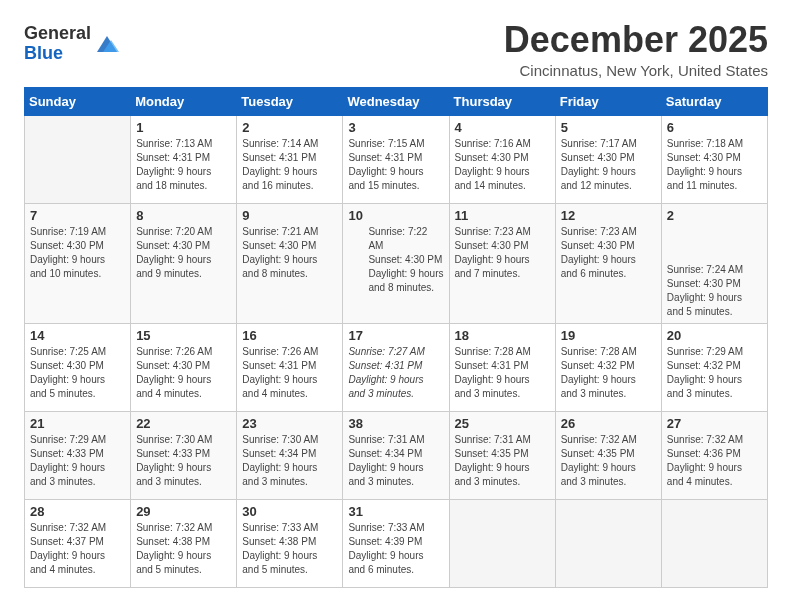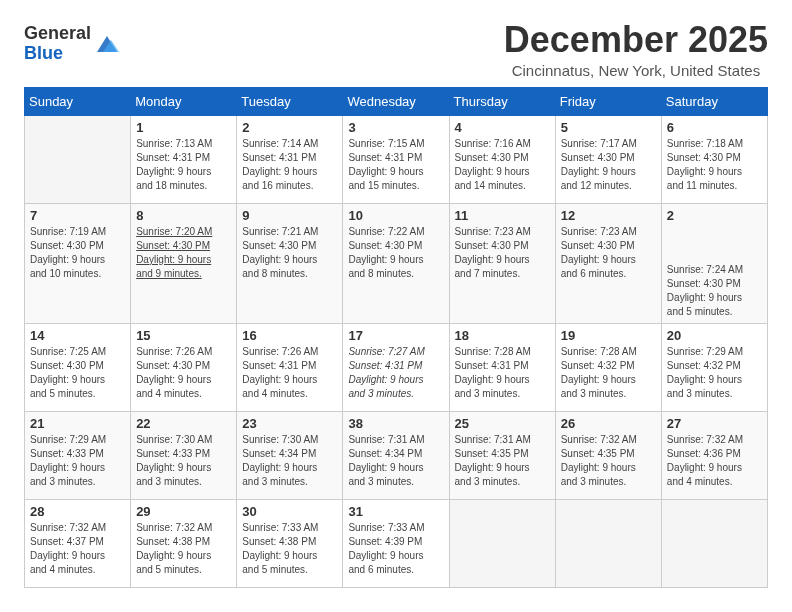--- a/index.html
+++ b/index.html
@@ -27,21 +27,21 @@
       line-height: 1.1;
     }
     .logo-general { color: #333; }
     .logo-blue { color: #1565c0; }
     .logo-icon {
       width: 28px;
       height: 28px;
       margin-left: 2px;
     }
     .title-block {
-      text-align: center;
+      text-align: right;
     }
     .month-title {
       font-size: 36px;
       font-weight: bold;
       color: #333;
       line-height: 1.1;
     }
     .location {
       font-size: 15px;
       color: #555;
@@ -50,21 +50,21 @@
     table {
       width: 100%;
       border-collapse: collapse;
       table-layout: fixed;
       margin-top: 8px;
     }
     thead th {
       background: #1565c0;
       color: #fff;
       font-size: 13px;
-      font-weight: normal;
+      font-weight: bold;
       padding: 6px 4px;
       text-align: left;
       border: 1px solid #1565c0;
     }
     tbody td {
       border: 1px solid #ccc;
       vertical-align: top;
       padding: 4px 5px;
       font-size: 10.5px;
       color: #333;
@@ -175,35 +175,35 @@
       <tr>
         <td>
           <span class="day-num">7</span>
           <div class="day-info" style="white-space: pre-line;">Sunrise: 7:19 AM
 Sunset: 4:30 PM
 Daylight: 9 hours
 and 10 minutes.</div>
         </td>
         <td>
           <span class="day-num">8</span>
-          <div class="day-info" style="white-space: pre-line; text-decoration: underline;">Sunrise: 7:20 AM
+          <div class="day-info" style="white-space: pre-line;">Sunrise: 7:20 AM
 Sunset: 4:30 PM
 Daylight: 9 hours
 and 9 minutes.</div>
         </td>
         <td>
           <span class="day-num">9</span>
           <div class="day-info" style="white-space: pre-line;">Sunrise: 7:21 AM
 Sunset: 4:30 PM
 Daylight: 9 hours
 and 8 minutes.</div>
         </td>
         <td>
           <span class="day-num">10</span>
-          <div class="day-info" style="white-space: pre-line;">Sunrise: 7:22 AM
+          <div class="day-info" style="white-space: pre-line; margin-left: 20px;">Sunrise: 7:22 AM
 Sunset: 4:30 PM
 Daylight: 9 hours
 and 8 minutes.</div>
         </td>
         <td>
           <span class="day-num">11</span>
           <div class="day-info" style="white-space: pre-line;">Sunrise: 7:23 AM
 Sunset: 4:30 PM
 Daylight: 9 hours
 and 7 minutes.</div>

